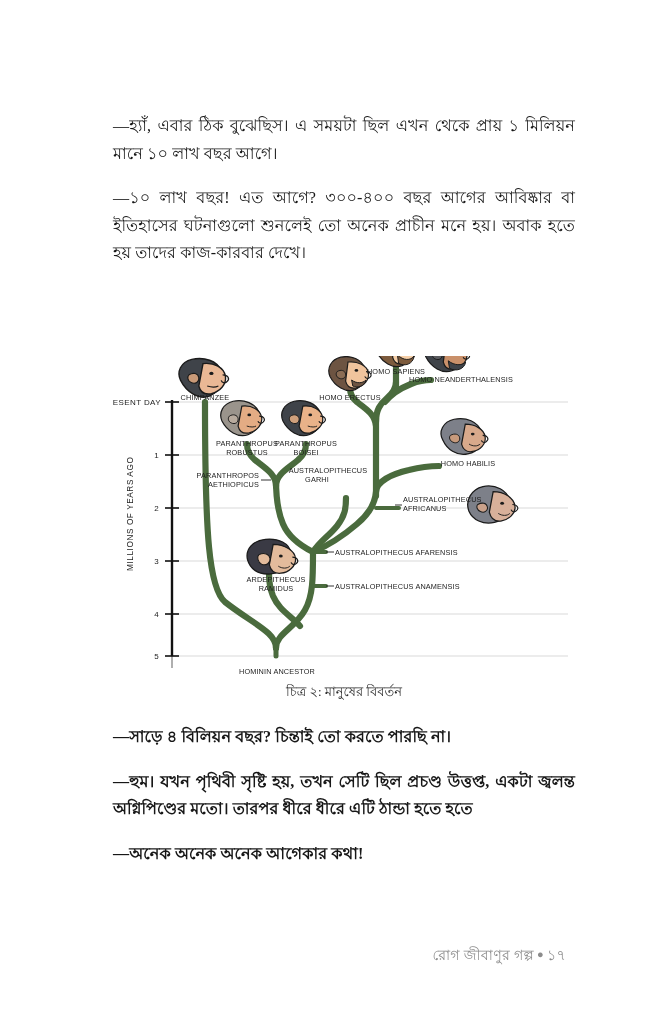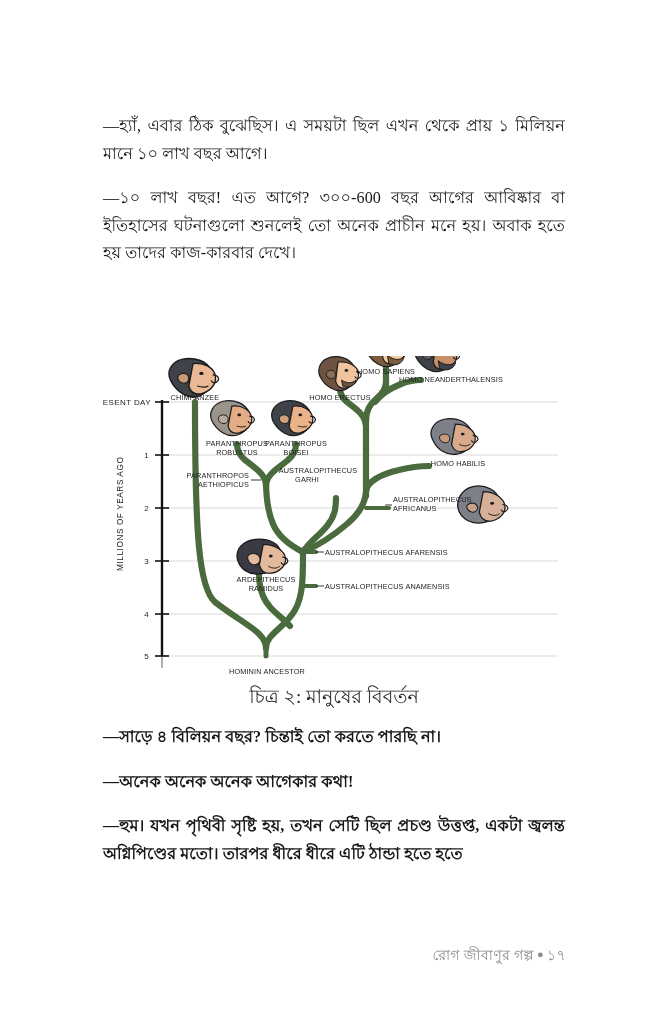--- a/index.html
+++ b/index.html
@@ -13,20 +13,21 @@
     height: 1024px;
     position: relative;
     font-family: "Liberation Serif", "DejaVu Serif", serif;
     color: #1a1a1a;
     overflow: hidden;
   }
   .page {
     position: absolute;
     inset: 0;
     background: #ffffff;
+    margin-left: 10px;
   }
 
   
   .content {
     position: absolute;
     left: 103px;
     top: 112px;
     width: 462px;
   }
   .para {
@@ -54,21 +55,21 @@
     left: 0; top: 0;
     width: 462px;
     height: 325px;
   }
   .fig-caption {
     position: absolute;
     left: 0;
     top: 326px;
     width: 462px;
     text-align: center;
-    font-size: 19px;
+    font-size: 13px;
     color: #2b2b2b;
     font-family: "Liberation Serif", "DejaVu Serif", serif;
   }
 
   
   .footer {
     position: absolute;
     right: 97px;
     bottom: 56px;
     font-size: 14.2px;
@@ -100,21 +101,21 @@
     letter-spacing: 0.4px;
   }
 </style>
 </head>
 <body>
 
 <div class="page">
 
   <div class="content">
     <p class="para">—হ্যাঁ, এবার ঠিক বুঝেছিস। এ সময়টা ছিল এখন থেকে প্রায় ১ মিলিয়ন মানে ১০ লাখ বছর আগে।</p>
-    <p class="para">—১০ লাখ বছর! এত আগে? ৩০০-600 বছর আগের আবিষ্কার বা ইতিহাসের ঘটনাগুলো শুনলেই তো অনেক প্রাচীন মনে হয়। অবাক হতে হয় তাদের কাজ-কারবার দেখে।</p>
+    <p class="para">—১০ লাখ বছর! এত আগে? ৩০০-৪০০ বছর আগের আবিষ্কার বা ইতিহাসের ঘটনাগুলো শুনলেই তো অনেক প্রাচীন মনে হয়। অবাক হতে হয় তাদের কাজ-কারবার দেখে।</p>
   </div>
 
   <div class="figure">
 
     <svg class="chart" viewBox="0 0 462 325">
       <defs>
 
         <g id="head-chimp">
           <path d="M6,30 C2,20 6,8 18,4 C30,0 44,4 48,14 C52,24 48,36 40,42 C32,48 14,46 6,30 Z" fill="#3f4349" stroke="#1b1b1b" stroke-width="1.6"></path>
           <path d="M34,10 C46,8 58,14 60,22 C62,30 56,38 46,41 C38,43 32,40 30,34 Z" fill="#e8b894" stroke="#1b1b1b" stroke-width="1.6"></path>
@@ -301,21 +302,21 @@
       <text class="clabel" x="222" y="233" text-anchor="start">AUSTRALOPITHECUS  ANAMENSIS</text>
 
       <text class="clabel" x="164" y="318" text-anchor="middle">HOMININ ANCESTOR</text>
     </svg>
 
     <div class="fig-caption">চিত্র ২: মানুষের বিবর্তন</div>
   </div>
 
   <div class="content" style="top:723px;font-weight:bold;">
     <p class="para">—সাড়ে ৪ বিলিয়ন বছর? চিন্তাই তো করতে পারছি না।</p>
+    <p class="para">—হুম। যখন পৃথিবী সৃষ্টি হয়, তখন সেটি ছিল প্রচণ্ড উত্তপ্ত, একটা জ্বলন্ত অগ্নিপিণ্ডের মতো। তারপর ধীরে ধীরে এটি ঠান্ডা হতে হতে</p>
     <p class="para">—অনেক অনেক অনেক আগেকার কথা!</p>
-    <p class="para">—হুম। যখন পৃথিবী সৃষ্টি হয়, তখন সেটি ছিল প্রচণ্ড উত্তপ্ত, একটা জ্বলন্ত অগ্নিপিণ্ডের মতো। তারপর ধীরে ধীরে এটি ঠান্ডা হতে হতে</p>
   </div>
 
   <div class="footer">
     <span>রোগ জীবাণুর গল্প</span><span class="dot">●</span><span>১৭</span>
   </div>
 
 </div>
 
 </body></html>

